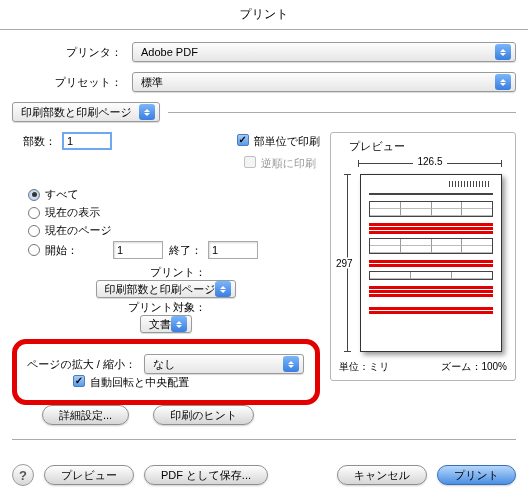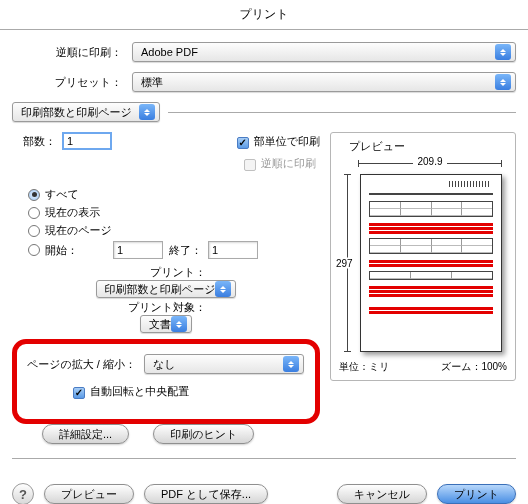--- a/index.html
+++ b/index.html
@@ -61,21 +61,21 @@
   .num-input {
     width:50px; height:18px;
     border:2px solid #6ea8ef;
     background:#fff; padding:1px 3px;
     font-size: 11px;
   }
   .num-input.plain {
     border:1px solid #aaa; box-shadow: inset 1px 1px 2px rgba(0,0,0,0.15);
   }
   .checkbox {
-    display:inline-flex; align-items:flex-end; gap:5px;
+    display:inline-flex; align-items:flex-start; gap:5px;
   }
   .checkbox .box {
     width:12px; height:12px;
     border:1px solid #6a6a6a; border-radius:2px;
     background: linear-gradient(#fff,#e8e8e8);
     display:flex; align-items:center; justify-content:center;
   }
   .checkbox.checked .box {
     background: linear-gradient(#a6cdf6,#5a9ae6);
     border-color:#4a7cc4;
@@ -98,21 +98,21 @@
   .radio.selected .dot { background: radial-gradient(#eaf3ff,#9dc6f1);}
   .radio.selected .dot::after {
     content:""; width:5px; height:5px; border-radius:50%; background:#333;
   }
   .range-inputs { display:inline-flex; align-items:center; gap:6px; margin-left:30px;}
   .sub-select-row { display:flex; align-items:center; margin-top:2px; padding-left:0;}
   .sub-select-row .slabel { width:96px; text-align:right; padding-right:8px;}
   .highlight {
     border:5px solid #e30000;
     border-radius:14px;
-    padding:8px 10px 20px 10px;
+    padding:8px 10px 10px 10px;
     margin-top:6px;
   }
   .highlight .sub-select-row { padding-left:0;}
   .preview-fieldset {
     border:1px solid #b6b6b6; border-radius:3px;
     padding:8px 8px 6px 8px;
     font-size:10px;
   }
   .preview-fieldset .legend {
     margin:-14px 0 4px 6px; background:#fff; display:inline-block;
@@ -183,21 +183,21 @@
   }
 </style>
 </head>
 <body>
 
 <div class="titlebar">プリント</div>
 <div class="separator"></div>
 
 <div class="content">
   <div class="row">
-    <div class="label-col">逆順に印刷：</div>
+    <div class="label-col">プリンタ：</div>
     <div class="select">
       <span>Adobe PDF</span>
       <span class="arrow"></span>
     </div>
   </div>
   <div class="row">
     <div class="label-col">プリセット：</div>
     <div class="select">
       <span>標準</span>
       <span class="arrow"></span>
@@ -272,21 +272,21 @@
       </div>
 
       <div class="highlight">
         <div class="sub-select-row">
           <div style="padding-right:8px;">ページの拡大 / 縮小：</div>
           <div class="select" style="max-width:160px;">
             <span>なし</span>
             <span class="arrow"></span>
           </div>
         </div>
-        <div style="padding-left:46px; margin-top:10px;">
+        <div style="padding-left:46px; ">
           <label class="checkbox checked">
             <span class="box"></span>
             <span>自動回転と中央配置</span>
           </label>
         </div>
       </div>
 
       <div class="btn-row">
         <div class="btn">
             <span>詳細設定...</span>
@@ -297,21 +297,21 @@
       </div>
 
     </div>
 
     <div class="right-col">
       <div class="preview-fieldset">
         <div class="legend">プレビュー</div>
         <div class="preview-box">
           <div class="dim-top">
             <span class="bar"></span><span class="capL"></span><span class="capR"></span>
-            <span class="lbl">209.9</span>
+            <span class="lbl">126.5</span>
           </div>
           <div class="dim-left">
             <span class="bar"></span>
               <span class="capT"></span>
               <span class="capB"></span>
             <span class="lbl">297</span>
           </div>
           <div class="page">
             <div class="hdr"></div>
             <div class="tbl">

